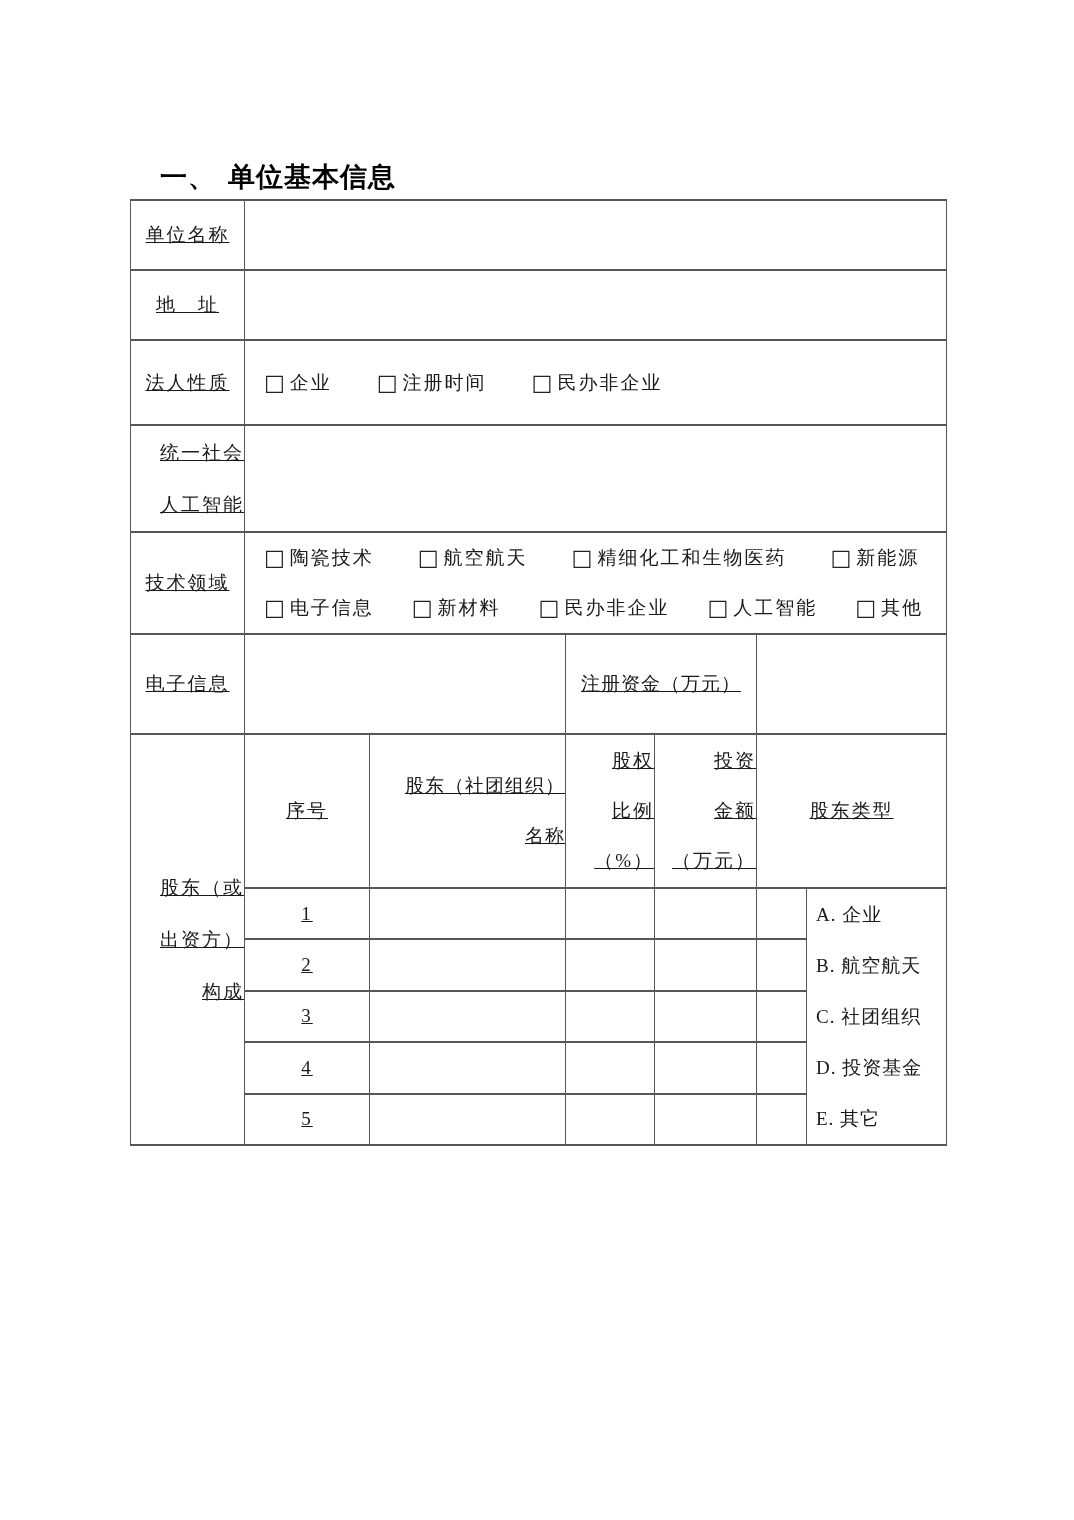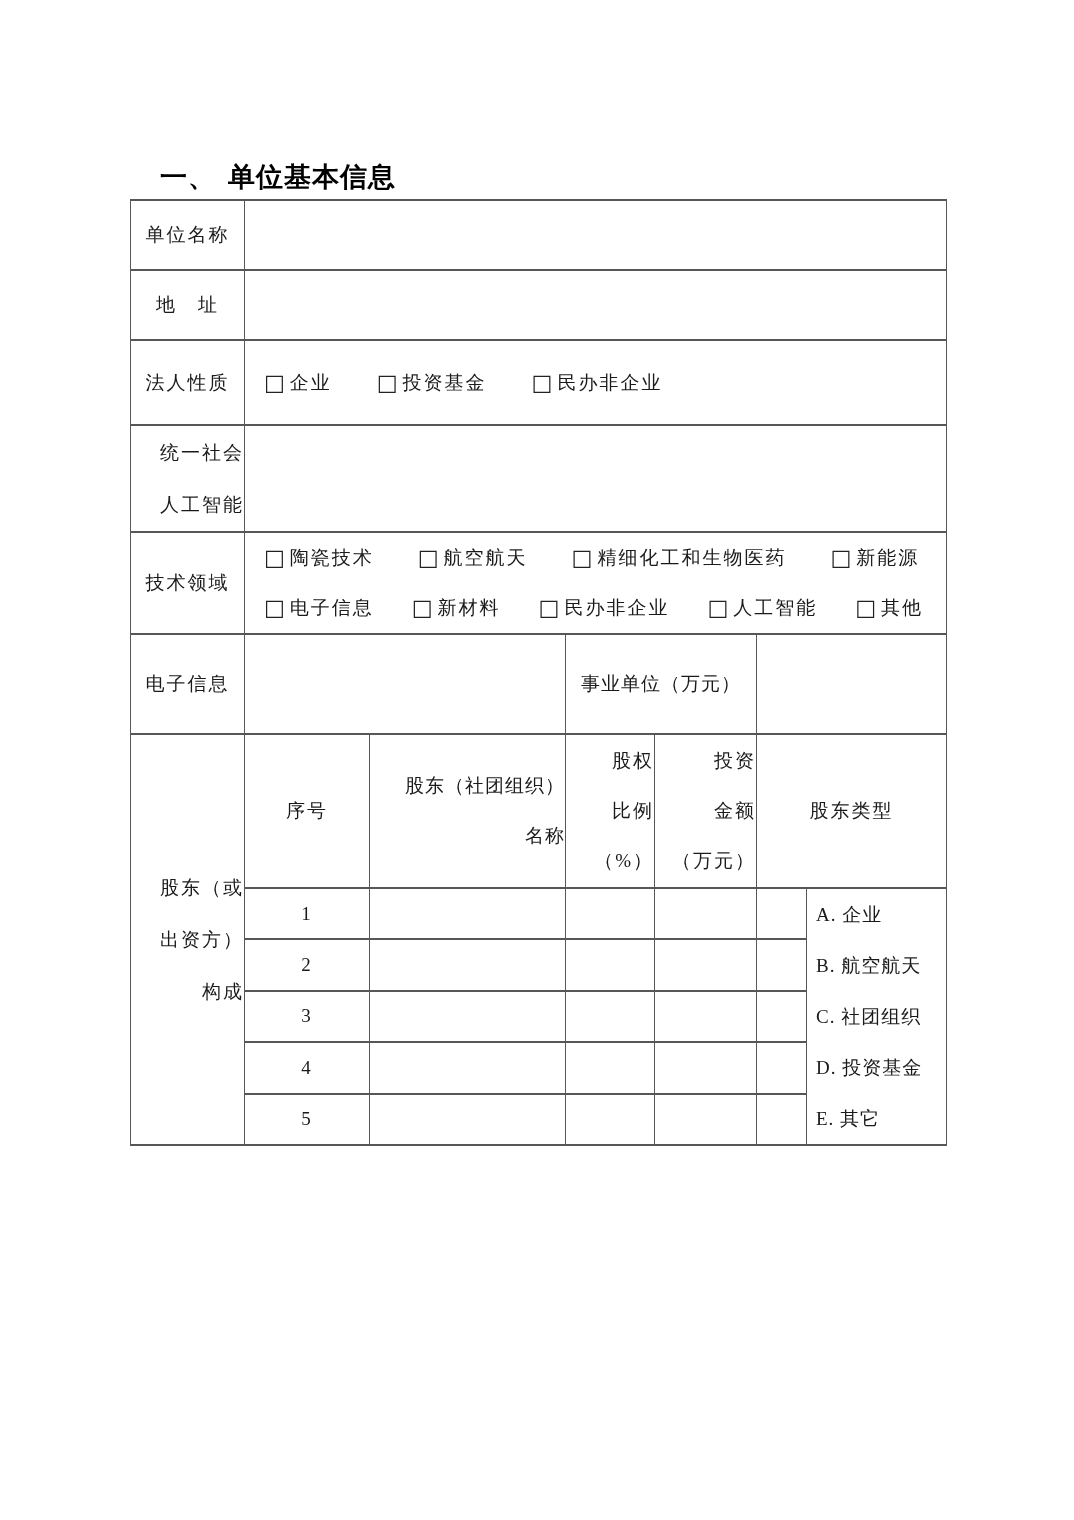--- a/index.html
+++ b/index.html
@@ -41,21 +41,21 @@
     font-size: 19px;
     vertical-align: middle;
     overflow: hidden;
   }
   tr.r1, tr.r2 { height: 70px; }
   tr.r3 { height: 85px; }
   tr.r4 { height: 107px; }
   tr.r5, tr.r6 { height: 100px; }
   tr.r7 { height: 154px; }
   tr.dr { height: 51px; }
-  .lab { text-align: center; letter-spacing: 2px; }
+  .lab { text-align: center; letter-spacing: 2px; text-decoration: underline; }
   .tight { letter-spacing: 1px; }
   .stack { display: flex; flex-direction: column; justify-content: center; align-items: flex-end; height: 100%; }
   .stack div { line-height: 50px; white-space: nowrap; }
   .stack.wide div { line-height: 52px; }
   .opts { display: flex; align-items: center; padding-left: 19px; gap: 45px; white-space: nowrap; }
   .opts.fill { height: 100%; }
   .opt { display: inline-flex; align-items: center; letter-spacing: 2px; }
   .cb {
     font-family: "DejaVu Sans", sans-serif;
     font-size: 22px;
@@ -104,21 +104,21 @@
     <tr class="r3">
       <td class="lab">法人性质</td>
       <td colspan="6">
         <div class="opts fill">
           <span class="opt">
             <span class="cb">□</span>
             <span>企业</span>
           </span>
           <span class="opt">
             <span class="cb">□</span>
-            <span>投资基金</span>
+            <span>注册时间</span>
           </span>
           <span class="opt">
             <span class="cb">□</span>
             <span>民办非企业</span>
           </span>
         </div>
       </td>
     </tr>
 
     <tr class="r4">
@@ -175,21 +175,21 @@
               <span>其他</span>
             </span>
           </div>
         </div>
       </td>
     </tr>
 
     <tr class="r6">
       <td class="lab">电子信息</td>
       <td colspan="2"></td>
-      <td colspan="2" class="lab tight">事业单位（万元）</td>
+      <td colspan="2" class="lab tight">注册资金（万元）</td>
       <td colspan="2"></td>
     </tr>
 
     <tr class="r7">
       <td class="lab" rowspan="6">
         <div class="stack wide">
           <div>股东（或</div>
           <div>出资方）</div>
           <div>构成</div>
         </div>

